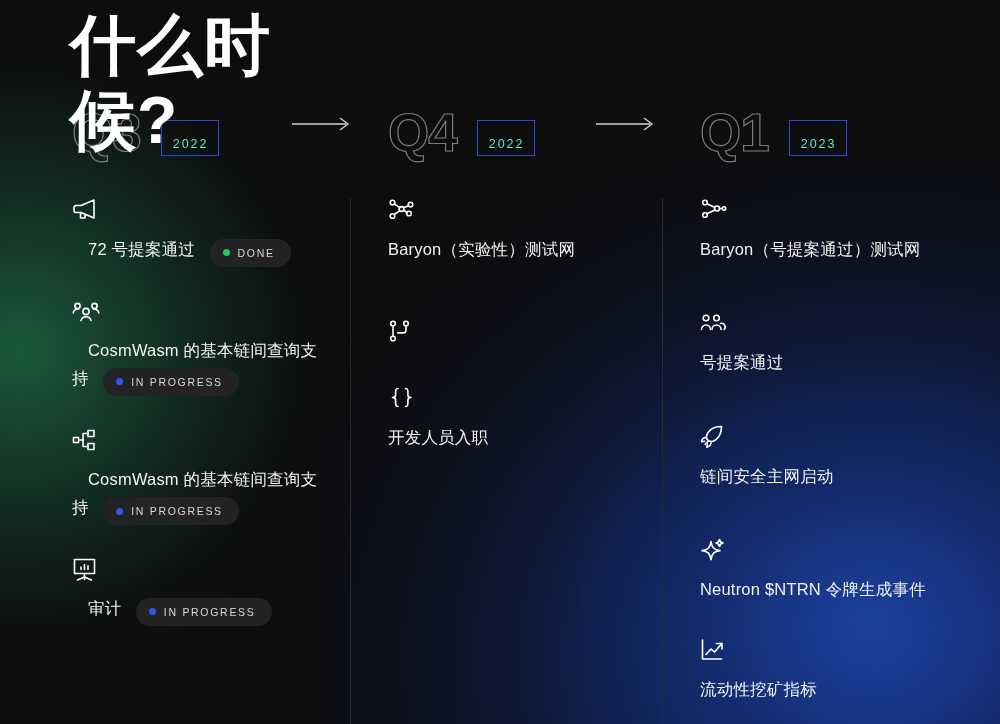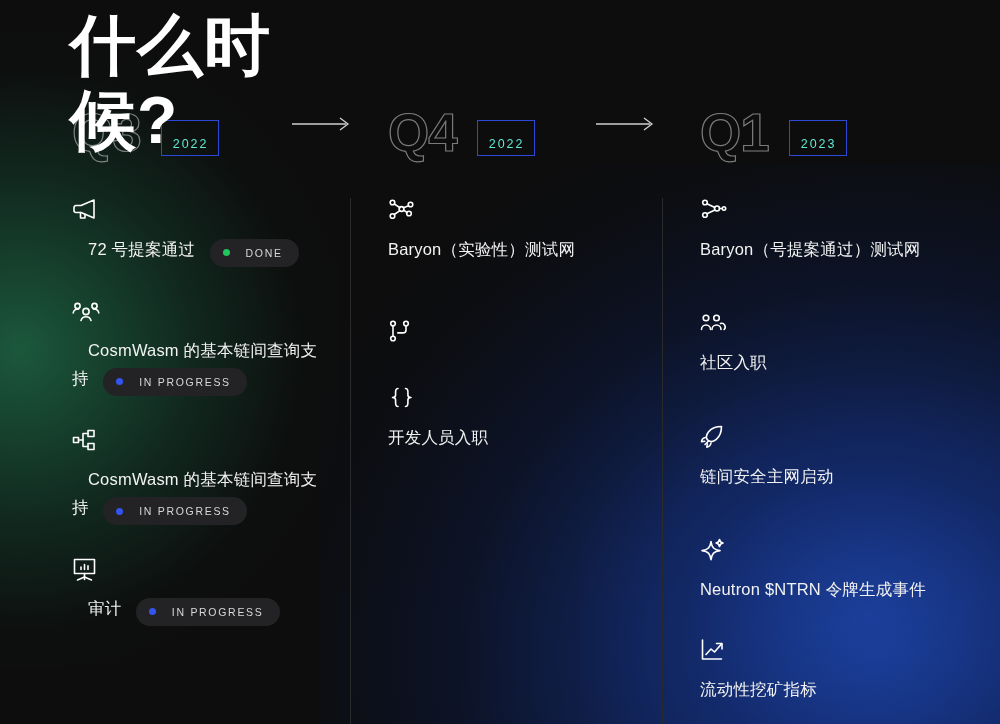--- a/index.html
+++ b/index.html
@@ -65,21 +65,21 @@
 
   .item{ margin-bottom:4px; }
   .item-icon{ height:34px; display:flex; align-items:flex-end; margin-bottom:11px; }
   .item-icon svg{ display:block; }
   .item-body{ display:inline;margin-left:16px; }
   .item-text{
     font-size:16.5px; line-height:1.72; color:#f2f2f2; letter-spacing:0.2px;
     display:inline;
   }
   .badge{
-    display:inline-flex; align-items:center; gap:16px;
+    display:inline-flex; align-items:center; gap:8px;
     background:#232326; border-radius:18px;
     padding:8px 16px 8px 13px; margin-left:10px;
     vertical-align:middle; position:relative; top:2px;
   }
   .badge-dot{ width:7px; height:7px; border-radius:50%; display:block; }
   .badge-text{ font-size:10.5px; letter-spacing:1.7px; color:#d8d8d8; white-space:nowrap; }
 
   .sp-1{ height:14px; }
   .sp-2{ height:22px; }
 </style>
@@ -275,21 +275,21 @@
     <div class="item">
       <div class="item-icon">
         <svg width="30" height="26" viewBox="0 0 30 26" fill="none" stroke="#fff" stroke-width="1.6" stroke-linecap="round" stroke-linejoin="round">
           <circle cx="6" cy="7" r="2.8"></circle>
           <circle cx="16.5" cy="7" r="2.8"></circle>
           <path d="M1.5 18.5 a4.5 4.5 0 0 1 9 0"></path>
           <path d="M12 18.5 a4.5 4.5 0 0 1 9 0"></path>
           <path d="M20.5 12.5 a3.6 3.6 0 0 1 3.6 6"></path>
         </svg>
       </div>
-      <span class="item-text">社区入职</span>
+      <span class="item-text">号提案通过</span>
     </div>
 
     <div class="sp-2"></div>
     <div class="sp-1"></div>
 
     <div class="item">
       <div class="item-icon">
         <svg width="30" height="26" viewBox="0 0 30 26" fill="none" stroke="#fff" stroke-width="1.6" stroke-linecap="round" stroke-linejoin="round">
           <path d="M8.5 16 C3 10.5 10 1.5 21.5 1.5 C21.5 13 12.5 20 7 14.5"></path>
           <path d="M8.5 16 l-3.5 3.5"></path>

